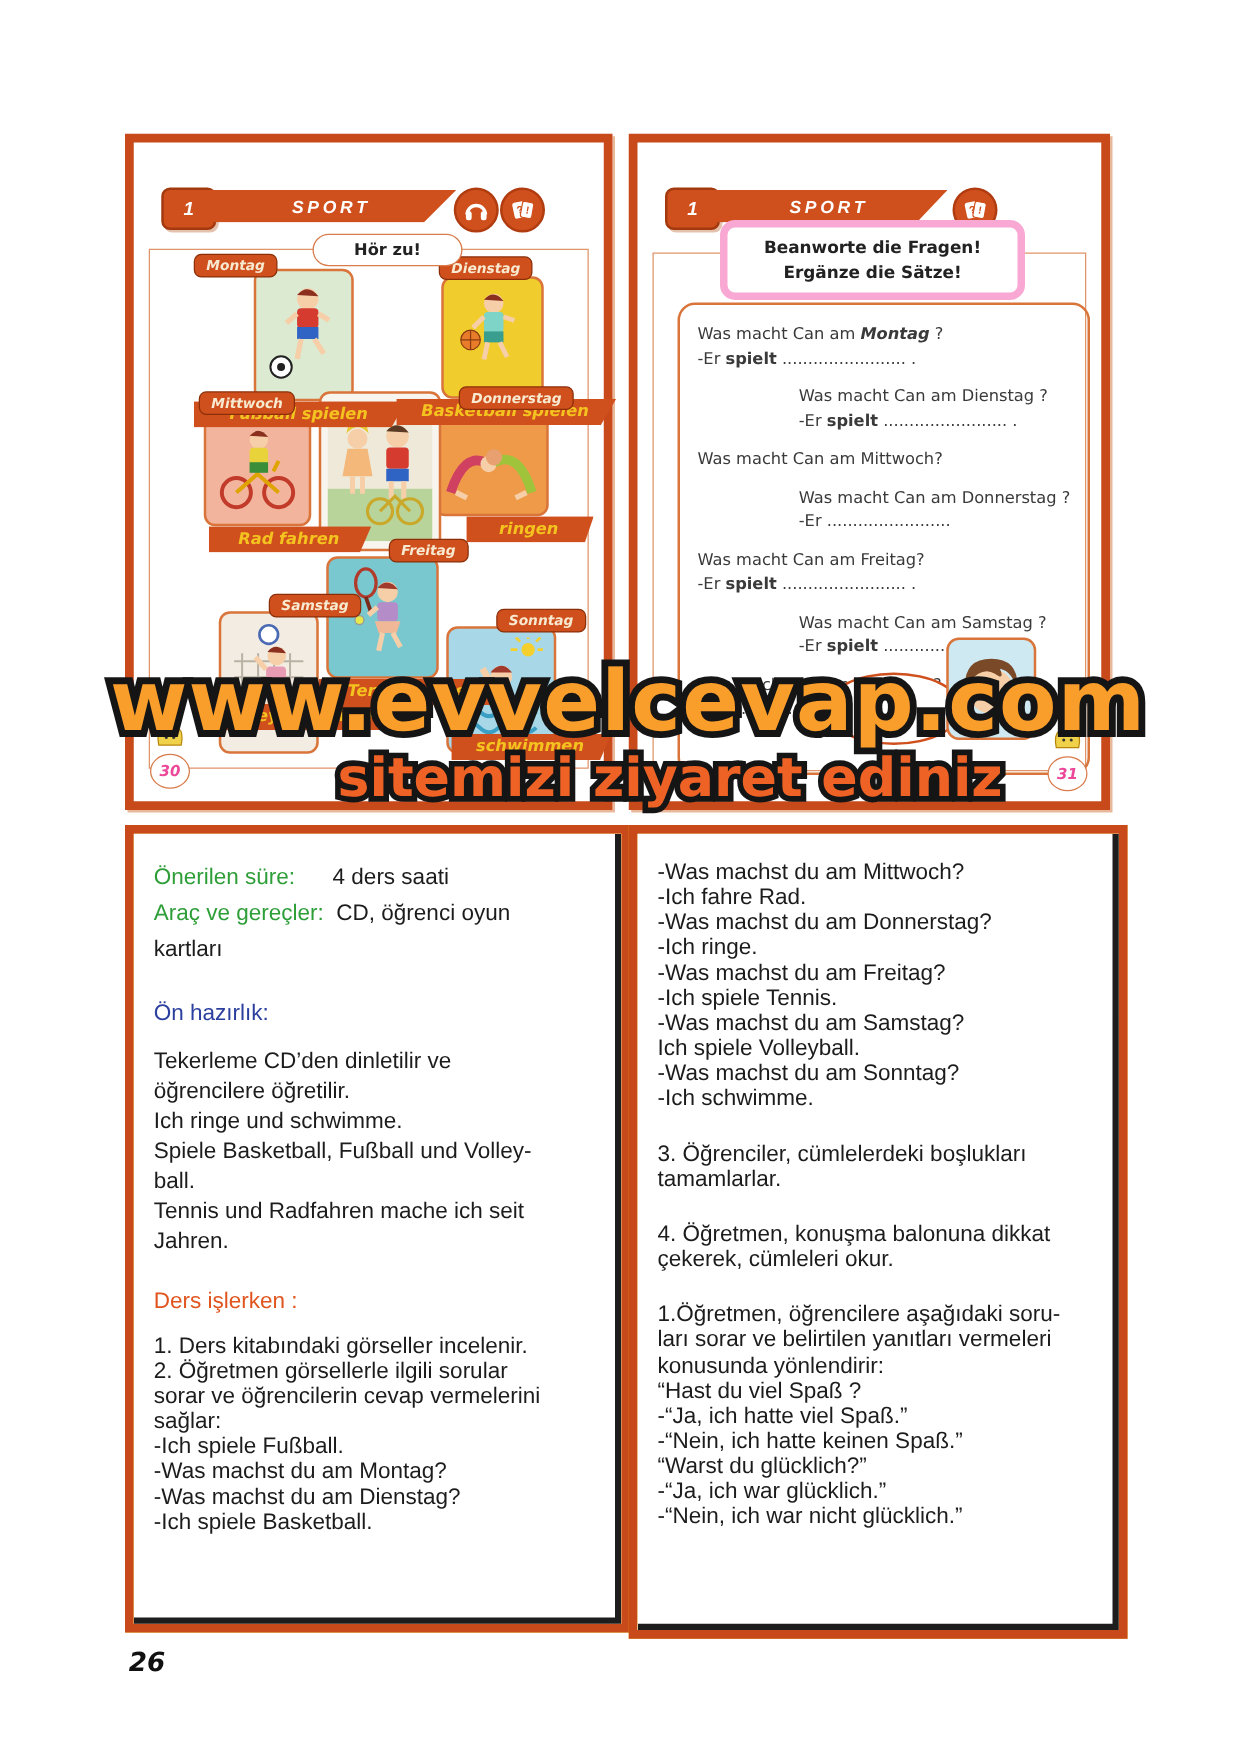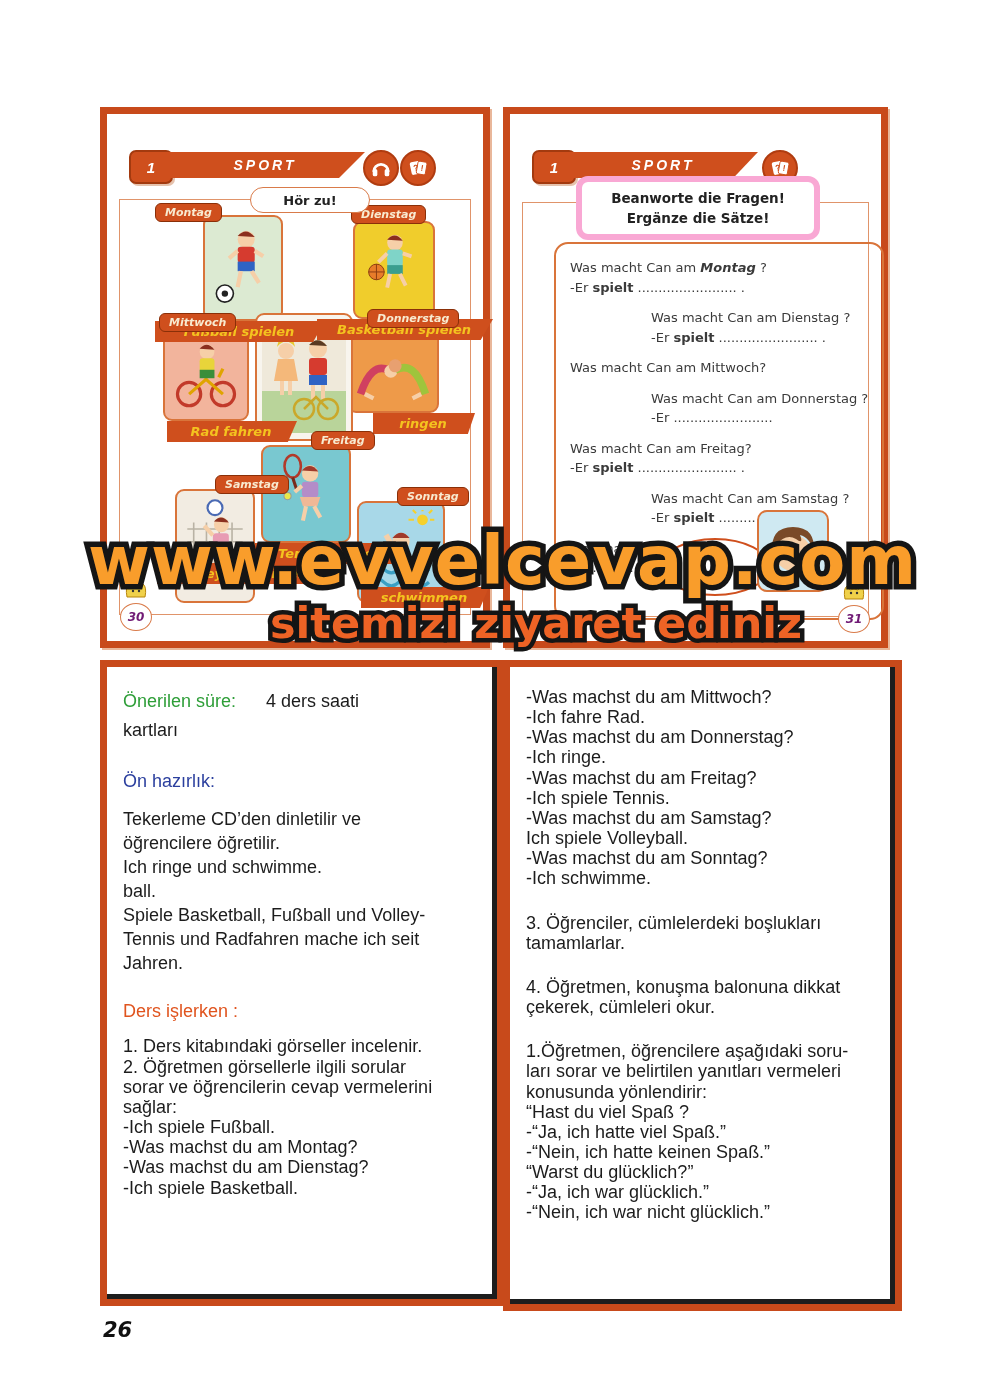--- a/index.html
+++ b/index.html
@@ -28,29 +28,29 @@
   
   .sport-card{position:absolute;border:2px solid #d9743a;border-radius:9px;display:flex;align-items:center;justify-content:center;overflow:hidden;}
   .day-label{position:absolute;background:#cf4f1d;border:1px solid #8a2f08;border-radius:6px;color:#f8ead0;
     font-weight:bold;font-style:italic;font-size:11px;padding:2px 9px;z-index:2;font-family:"DejaVu Sans",sans-serif;}
   .act-banner{position:absolute;background:#cf4f1d;color:#f4c31f;font-weight:bold;font-style:italic;font-size:13px;
     padding:3px 10px 3px 8px;clip-path:polygon(0 0,100% 0,93% 100%,0 100%);z-index:2;white-space:nowrap;
     font-family:"DejaVu Sans",sans-serif;text-align:center;}
 
   .page-badge{position:absolute;z-index:2;width:34px;text-align:center;}
   .badge-circle{width:30px;height:26px;border:1.5px solid #d97b4a;border-radius:50%;background:#fff;margin:0 auto;
-    display:flex;align-items:center;justify-content:center;font-style:italic;font-weight:bold;font-size:12px;color:#701a75;
+    display:flex;align-items:center;justify-content:center;font-style:italic;font-weight:bold;font-size:12px;color:#ec4899;
     font-family:"DejaVu Sans",sans-serif;}
 
   
   .q-banner{position:absolute;background:#fff;border:6px solid #f9a8d4;border-radius:12px;z-index:3;
     display:flex;flex-direction:column;align-items:center;justify-content:center;font-family:"DejaVu Sans",sans-serif;
     font-weight:bold;font-size:13.5px;color:#222;line-height:1.5;}
   .q-panel{position:absolute;border:2px solid #d9743a;border-radius:14px;padding:14px 12px 8px 14px;
-    font-family:"DejaVu Sans",sans-serif;color:#3a3a3a;font-size:13px;z-index:1;margin-left:12px;}
+    font-family:"DejaVu Sans",sans-serif;color:#3a3a3a;font-size:13px;z-index:1;}
   .q-block{margin-bottom:11px;line-height:1.5;}
   .q-block.right{margin-left:27%;}
   .speech-bubble{position:absolute;width:106px;height:54px;background:#fff;border:2px solid #cf4f1d;border-radius:50%;z-index:1;}
   .boy-box{position:absolute;width:68px;height:78px;background:#cfe9f2;border:2px solid #d9743a;border-radius:10px;z-index:2;
     display:flex;align-items:center;justify-content:center;}
 
   
   .wm{position:absolute;z-index:10;font-family:"DejaVu Sans",sans-serif;font-weight:bold;white-space:nowrap;text-align:center;}
   .wm .stroke{position:absolute;left:0;top:0;width:100%;color:#151515;-webkit-text-stroke:11px #151515;}
   .wm .fill{position:relative;color:#f99d2b;}
@@ -293,29 +293,30 @@
 <div class="wm" id="wm1">
   <span class="stroke">www.evvelcevap.com</span><span class="fill">www.evvelcevap.com</span>
 </div>
 <div class="wm" id="wm2">
   <span class="stroke">sitemizi ziyaret ediniz</span><span class="fill">sitemizi ziyaret ediniz</span>
 </div>
 
 <div class="note-box" id="notesL">
   <div class="note-white" id="notesL-content">
       <div class="n-row"><span class="lab">Önerilen süre:</span><span class="val">      4 ders saati</span></div>
+      <div class="n-row"><span class="lab">Araç ve gereçler:</span><span class="val">  CD, öğrenci oyun</span></div>
       <div class="n-row"><span class="lab"></span><span class="val">kartları</span></div>
       <div class="n-gap"></div>
       <div class="n-h-blue">Ön hazırlık:</div>
       <div class="n-gap-sm"></div>
       <div class="n-text">Tekerleme CD’den dinletilir ve</div>
       <div class="n-text">öğrencilere öğretilir.</div>
       <div class="n-text">Ich ringe und schwimme.</div>
+      <div class="n-text">Spiele Basketball, Fußball und Volley-</div>
       <div class="n-text">ball.</div>
-      <div class="n-text">Spiele Basketball, Fußball und Volley-</div>
       <div class="n-text">Tennis und Radfahren mache ich seit</div>
       <div class="n-text">Jahren.</div>
       <div class="n-gap"></div>
       <div class="n-h-orange">Ders işlerken :</div>
       <div class="n-gap-sm"></div>
       <div class="n-tight">1. Ders kitabındaki görseller incelenir.</div>
       <div class="n-tight">2. Öğretmen görsellerle ilgili sorular</div>
       <div class="n-tight">sorar ve öğrencilerin cevap vermelerini</div>
       <div class="n-tight">sağlar:</div>
       <div class="n-tight">-Ich spiele Fußball.</div>

